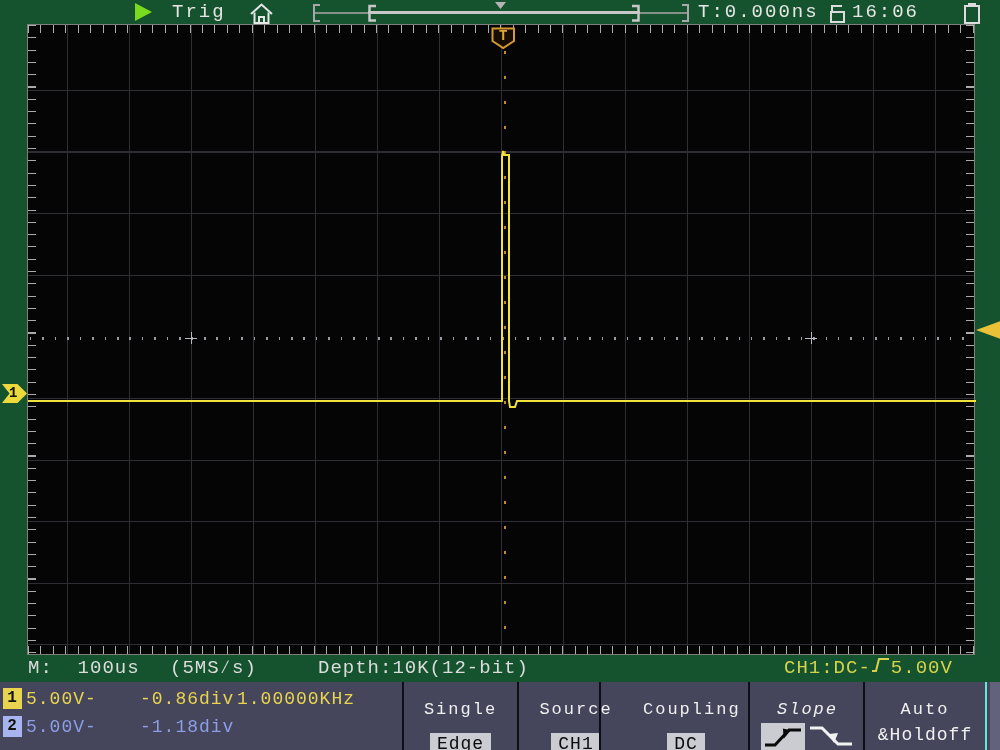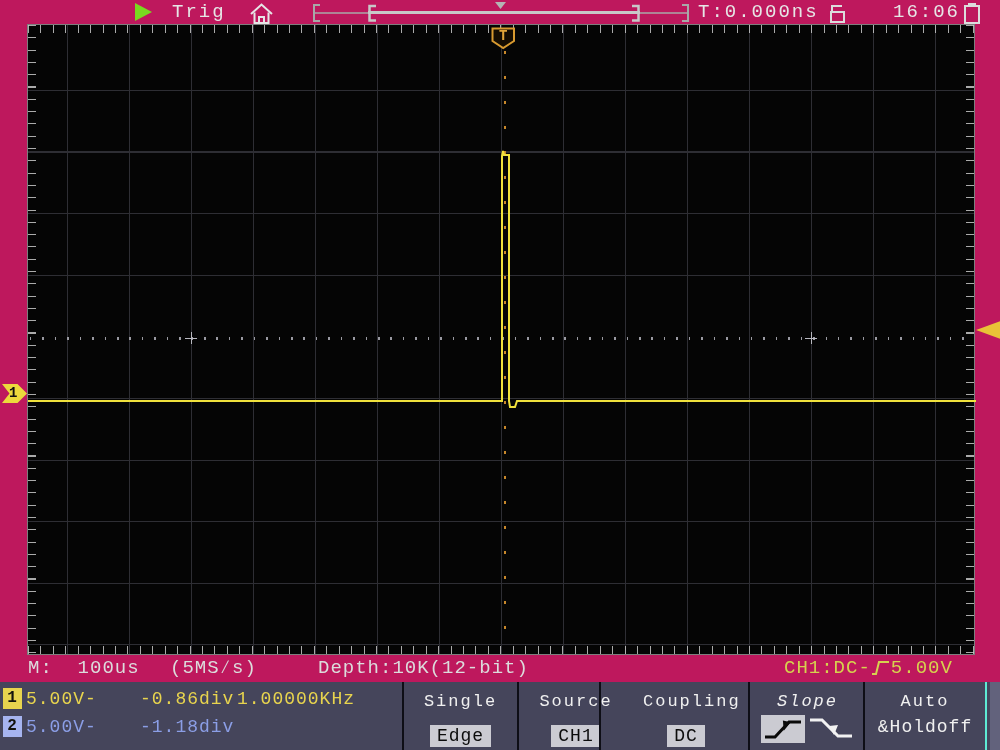--- a/index.html
+++ b/index.html
@@ -1,31 +1,31 @@
 <!DOCTYPE html>
 <html><head>
 <meta charset="utf-8">
 <style>
   * { margin:0; padding:0; box-sizing:border-box; }
   html,body { background:#000; }
   .scope {
-    position:relative; width:1000px; height:750px; background:#be185d;
+    position:relative; width:1000px; height:750px; background:#14532d;
     font-family:"Liberation Mono","DejaVu Sans Mono",monospace; overflow:hidden;
   }
   
   .topbar { position:absolute; left:0; top:0; width:1000px; height:24px; color:#e6e6e6; }
   .topbar span { position:absolute; font-size:19px; letter-spacing:2px; line-height:24px; white-space:pre; }
   .run-tri { position:absolute; left:135px; top:3px; width:0; height:0;
     border-left:17px solid #79da1f; border-top:9px solid transparent; border-bottom:9px solid transparent; }
   .trig-label { left:172px; }
   .home-svg { position:absolute; left:248px; top:1px; }
   .hpos-svg { position:absolute; left:306px; top:0; }
   .toffset { left:698px; }
   .unlock-svg { position:absolute; left:826px; top:1px; }
-  .clock { left:893px; }
+  .clock { left:852px; }
   .batt-svg { position:absolute; left:960px; top:1px; }
   
   .display { position:absolute; left:27px; top:24px; width:948px; height:631px;
     border:1px solid #7e7e7e; background:#050505; }
   .tick-top, .tick-bottom { position:absolute; left:0; right:0; height:8px;
     background:repeating-linear-gradient(to right, rgba(200,200,200,.85) 0 1px, transparent 1px 12.43px); }
   .tick-top { top:0; } .tick-bottom { bottom:0; }
   .tick-left, .tick-right { position:absolute; top:0; bottom:0; width:8px;
     background:repeating-linear-gradient(to bottom, rgba(200,200,200,.85) 0 1px, transparent 1px 12.3px); }
   .tick-left { left:0; } .tick-right { right:0; }
@@ -49,37 +49,37 @@
   
   .ch1-marker { position:absolute; left:2px; top:384px; width:25px; height:19px; background:#ecd93c;
     clip-path:polygon(0 0, 62% 0, 100% 50%, 62% 100%, 0 100%, 30% 50%); }
   .ch1-marker b { position:absolute; left:7px; top:1px; font-size:14px; color:#111; font-weight:bold; }
   .tlevel-marker { position:absolute; left:976px; top:321px; width:24px; height:18px; background:#e9c237;
     clip-path:polygon(0 50%, 100% 2%, 100% 98%); }
   
   .statusbar { position:absolute; left:0; top:654px; width:1000px; height:28px; color:#dcdcdc; }
   .statusbar span { position:absolute; font-size:19px; letter-spacing:1px; line-height:28px; white-space:pre; }
   .sb-time { left:28px; } .sb-rate { left:170px; } .sb-depth { left:318px; }
-  .sb-trg { position:absolute; left:784px; top:0; height:28px; display:flex; align-items:center; color:#d6d24e; }
+  .sb-trg { position:absolute; left:784px; top:0; height:28px; display:flex; color:#d6d24e; }
   .sb-trg span { position:static; color:#d6d24e; }
   
   .bottombar { position:absolute; left:0; top:682px; width:1000px; height:68px; background:#45455b; }
   .ch-row { position:absolute; left:0; height:24px; font-size:18px; letter-spacing:1px; }
   .ch-row1 { top:5px; color:#e8d44e; } .ch-row2 { top:33px; color:#8b9ee6; }
   .ch-badge { position:absolute; left:3px; top:1px; width:19px; height:21px; text-align:center;
     line-height:21px; font-weight:bold; color:#14140e; font-size:16px; }
   .ch-row1 .ch-badge { background:#e8d44e; } .ch-row2 .ch-badge { background:#a6b4ef; }
   .ch-scale { position:absolute; left:26px; line-height:24px; }
   .ch-offset { position:absolute; left:140px; line-height:24px; }
   .ch-freq { position:absolute; left:237px; line-height:24px; }
   .menu-col { position:absolute; top:0; height:68px; border-left:2px solid #0e0e16; text-align:center; }
   .mc1 { left:402px; width:115px; } .mc2 { left:517px; width:116px; }
   .mc3 { left:599px; width:130px;padding-left:42px; } .mc4 { left:748px; width:117px;font-style:italic; }
   .mc5 { left:863px; width:124px; border-right:2px solid #5eead4; }
-  .menu-label { margin-top:10px; font-size:17px; letter-spacing:2px; color:#f0f0f0; }
+  .menu-label { margin-top:18px; font-size:17px; letter-spacing:2px; color:#f0f0f0; }
   .menu-value { display:inline-block; margin-top:14px; background:#cbcbd2; color:#0c0c0c;
     font-size:18px; padding:1px 7px; letter-spacing:1px; }
   .menu-value-plain { margin-top:6px; font-size:18px; letter-spacing:1px; color:#f0f0f0; }
   .slope-icons { margin-top:4px; display:flex; justify-content:center; align-items:center; gap:3px; }
   .slope-rise-box { width:44px; height:28px; background:#cbcbd2; display:flex; align-items:center; justify-content:center; }
   .menu-endcap { position:absolute; left:990px; top:0; width:10px; height:68px; background:#62627c; }
 </style>
 </head>
 <body>
 

